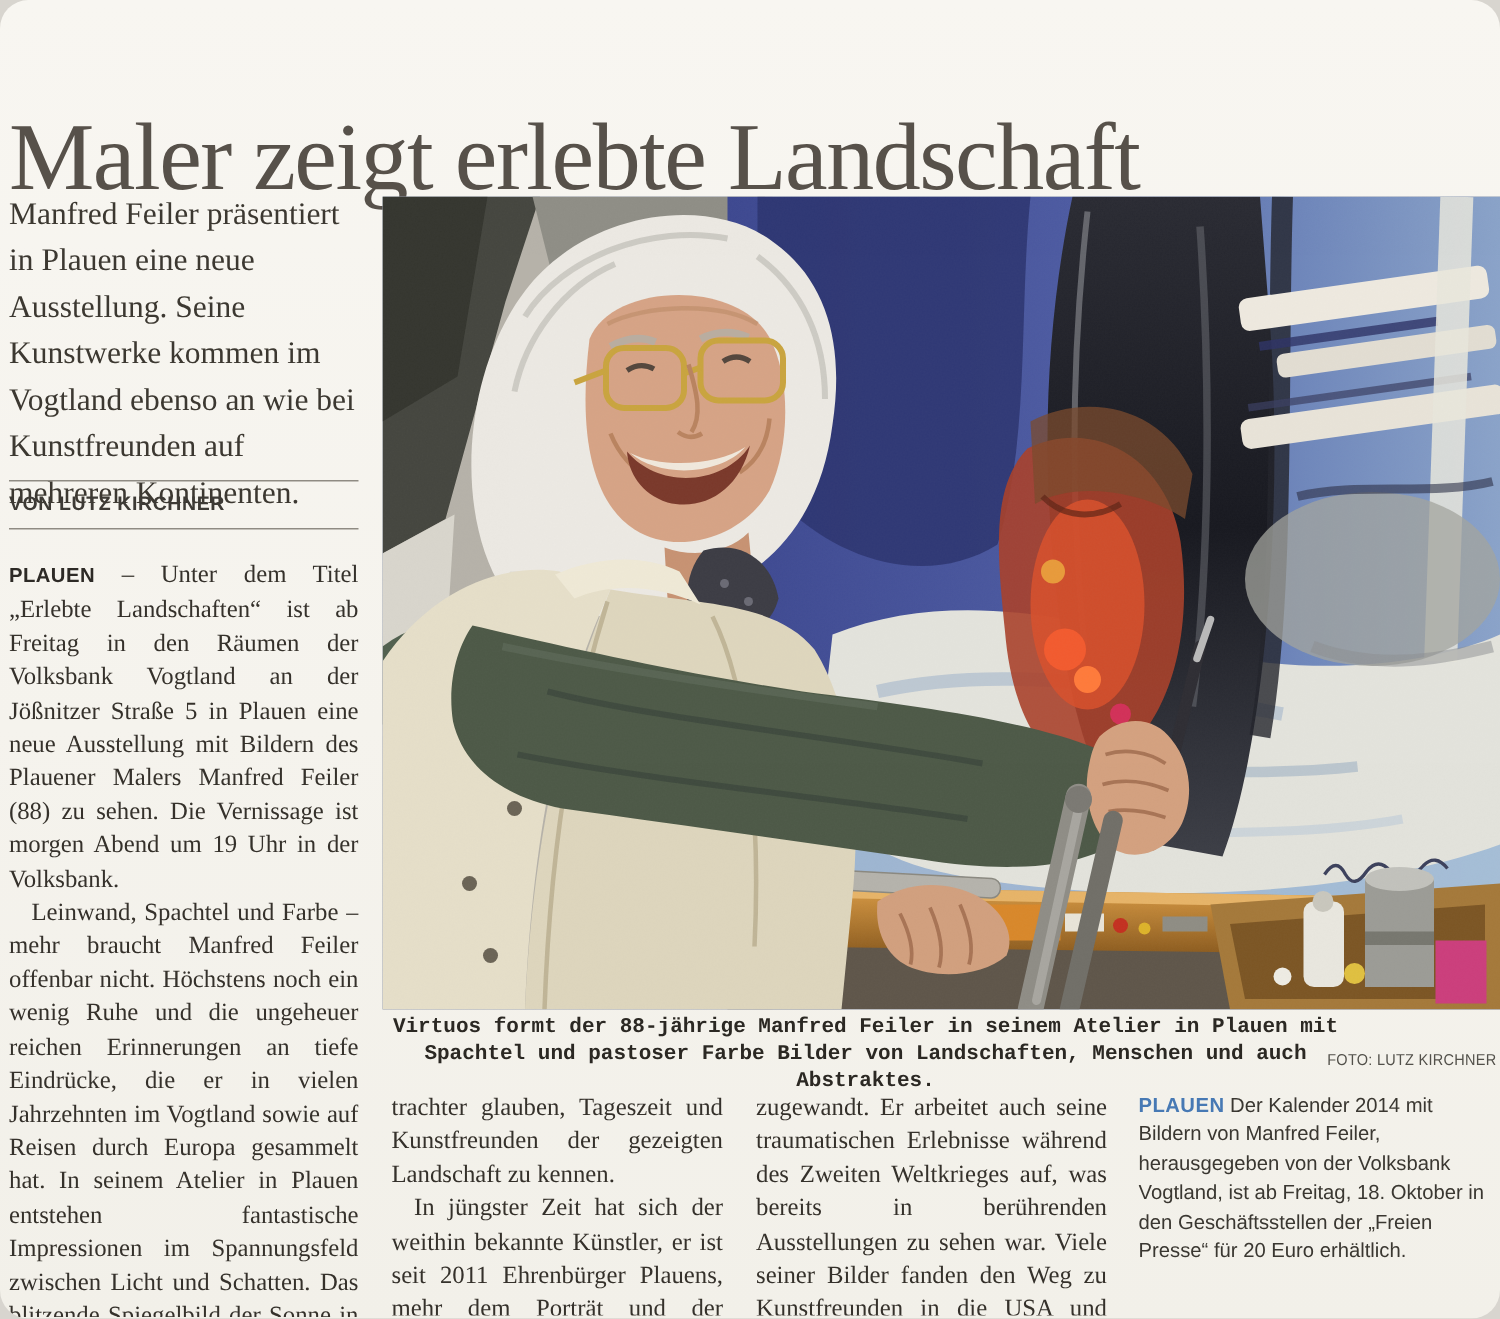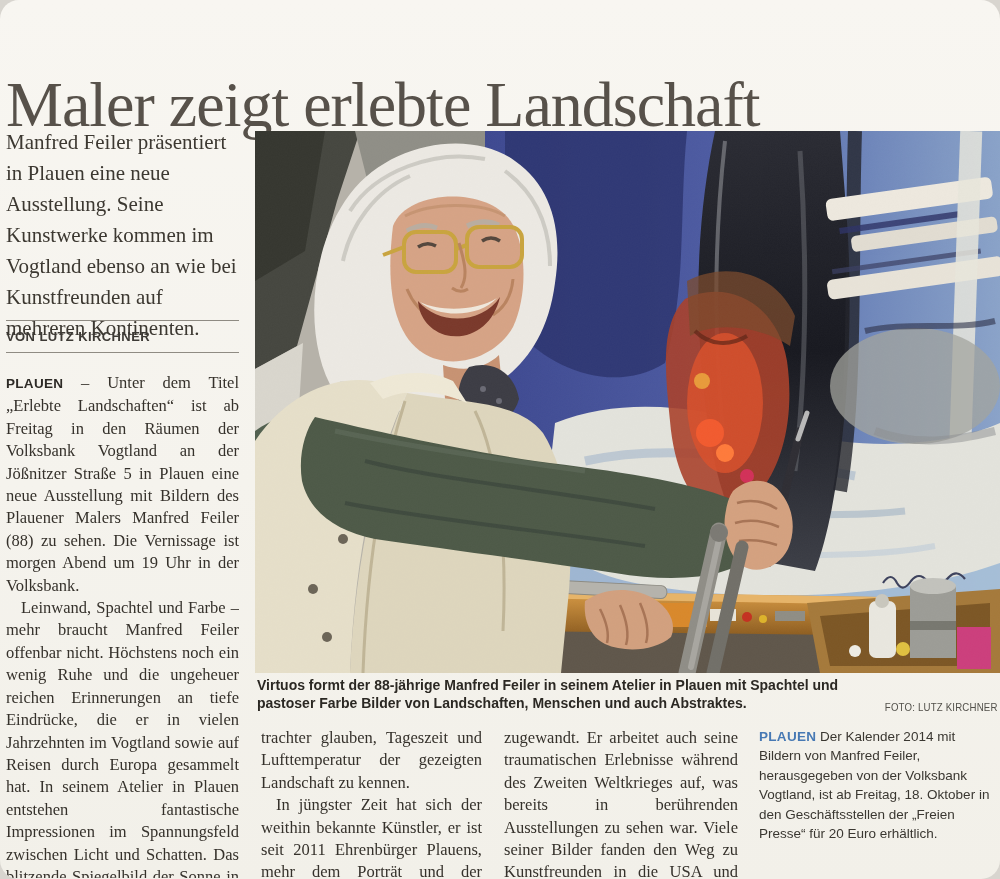--- a/index.html
+++ b/index.html
@@ -59,23 +59,24 @@
   .photo{
     position:absolute;left:255px;top:131px;width:745px;height:542px;
     overflow:hidden;background:#9aa3b5;
   }
   .photo svg{display:block;}
   
   .caption-block{
     position:absolute;left:257px;top:676px;width:741px;height:40px;
   }
   .caption{
-    font-family:Liberation Sans, sans-serif;
+    font-family:Liberation Mono, monospace;
     font-size:14px;line-height:18px;font-weight:700;color:#2b2823;
     width:640px;
+    text-align:center;
   }
   .credit{
     position:absolute;right:0;bottom:3px;
     font-family:"Liberation Sans","DejaVu Sans",sans-serif;
     font-size:10.5px;color:#52504a;letter-spacing:.2px;
     transform:scaleX(.92);transform-origin:right;
   }
 </style>
 </head>
 <body>
@@ -255,21 +256,21 @@
       <rect x="0" y="0" width="745" height="542" filter="url(#grain)" opacity="0.07"></rect>
     </svg>
   </div>
 
   <div class="caption-block">
     <div class="caption">Virtuos formt der 88-jährige Manfred Feiler in seinem Atelier in Plauen mit Spachtel und pastoser Farbe Bilder von Landschaften, Menschen und auch Abstraktes.</div>
     <div class="credit">FOTO: LUTZ KIRCHNER</div>
   </div>
 
   <div class="botcol col2">
-    <p>trachter glauben, Tageszeit und Lufttemperatur der gezeigten Landschaft zu kennen.</p>
+    <p>trachter glauben, Tageszeit und Kunstfreunden der gezeigten Landschaft zu kennen.</p>
     <p class="indent">In jüngster Zeit hat sich der weithin bekannte Künstler, er ist seit 2011 Ehrenbürger Plauens, mehr dem Porträt und der Abstraktion, die er bereits seit vielen Jahren verfolgt,</p>
   </div>
 
   <div class="botcol col3">
     <p>zugewandt. Er arbeitet auch seine traumatischen Erlebnisse während des Zweiten Weltkrieges auf, was bereits in berührenden Ausstellungen zu sehen war. Viele seiner Bilder fanden den Weg zu Kunstfreunden in die USA und anderen Ländern. Das künstlerische Rüstzeug hatte Feiler</p>
   </div>
 
   <div class="botcol col4">
     <p class="service"><span class="service-label">PLAUEN</span> <span>Der Kalender 2014 mit Bildern von Manfred Feiler, herausgegeben von der Volksbank Vogtland, ist ab Freitag, 18. Oktober in den Geschäftsstellen der „Freien Presse“ für 20 Euro erhältlich.</span></p>
   </div>

